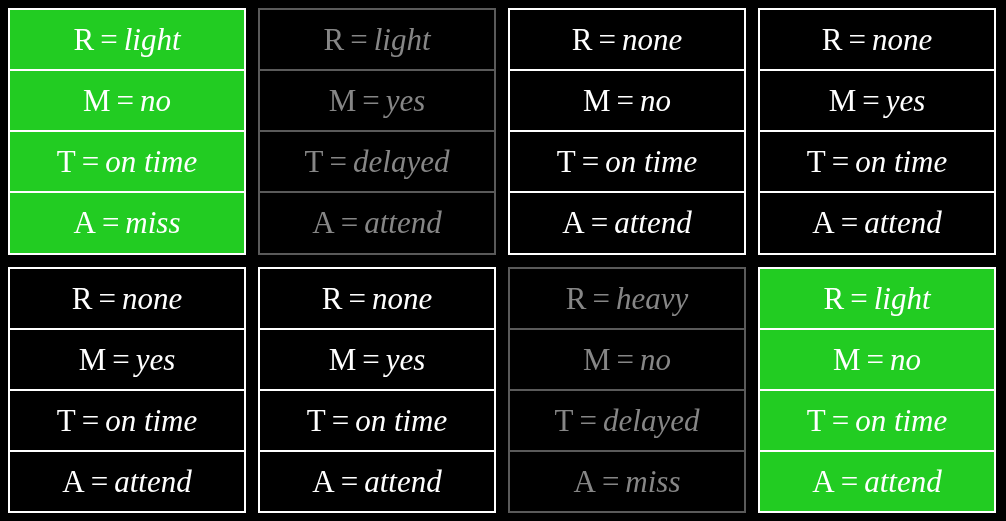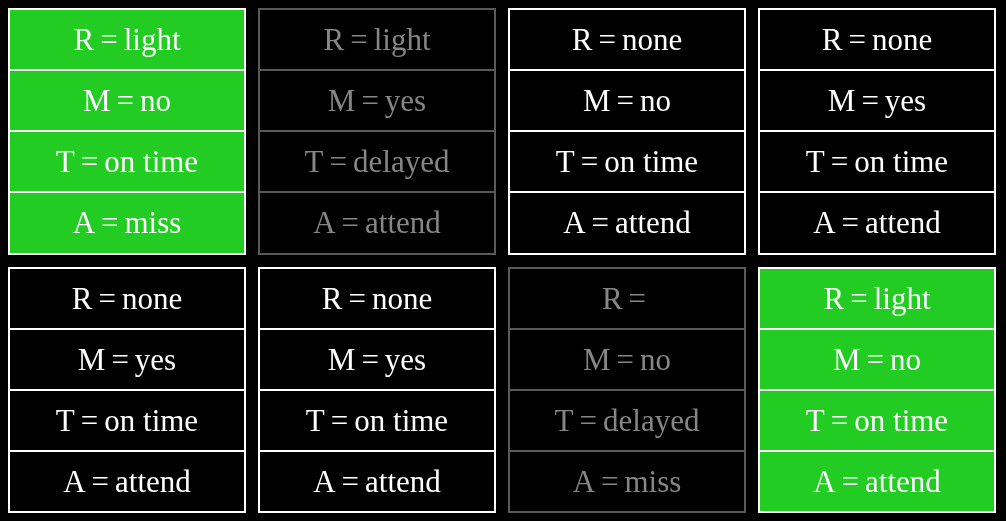--- a/index.html
+++ b/index.html
@@ -68,20 +68,21 @@
     color: #ffffff;
   }
   .varname {
     font-style: normal;
   }
   .eq {
     font-style: normal;
     padding: 0 6px;
   }
   .val {
+    font-style: italic;
   }
 </style>
 </head>
 <body>
 
 <div class="grid" id="grid">
     <div class="card highlight">
       <div class="row">
         <span class="txt varname">R</span>
         <span class="txt eq">=</span>
@@ -210,20 +211,21 @@
       <div class="row">
         <span class="txt varname">A</span>
         <span class="txt eq">=</span>
         <span class="txt val">attend</span>
       </div>
     </div>
     <div class="card dim">
       <div class="row">
         <span class="txt varname">R</span>
         <span class="txt eq">=</span>
+        <span class="txt val">heavy</span>
       </div>
       <div class="row">
         <span class="txt varname">M</span>
         <span class="txt eq">=</span>
         <span class="txt val">no</span>
       </div>
       <div class="row">
         <span class="txt varname">T</span>
         <span class="txt eq">=</span>
         <span class="txt val">delayed</span>

